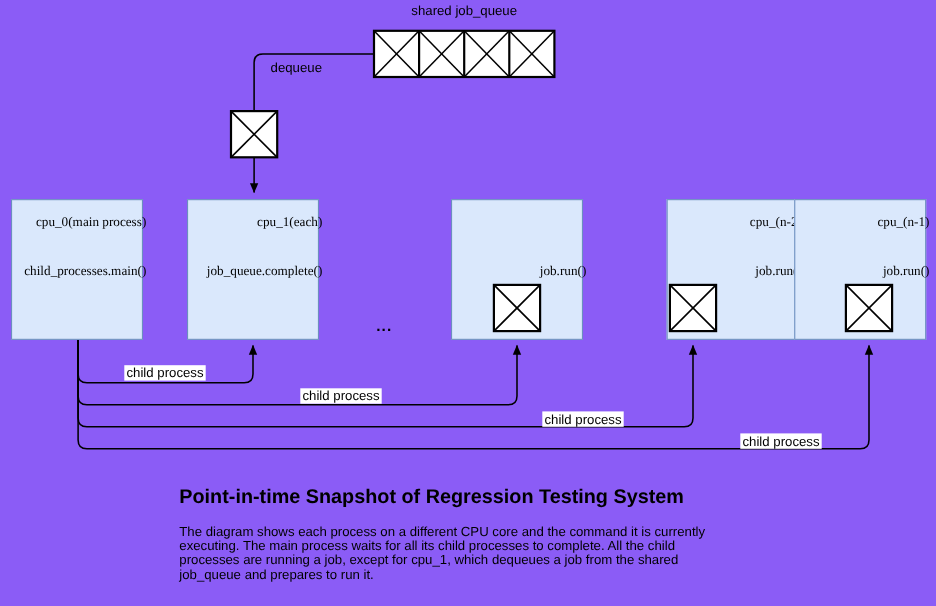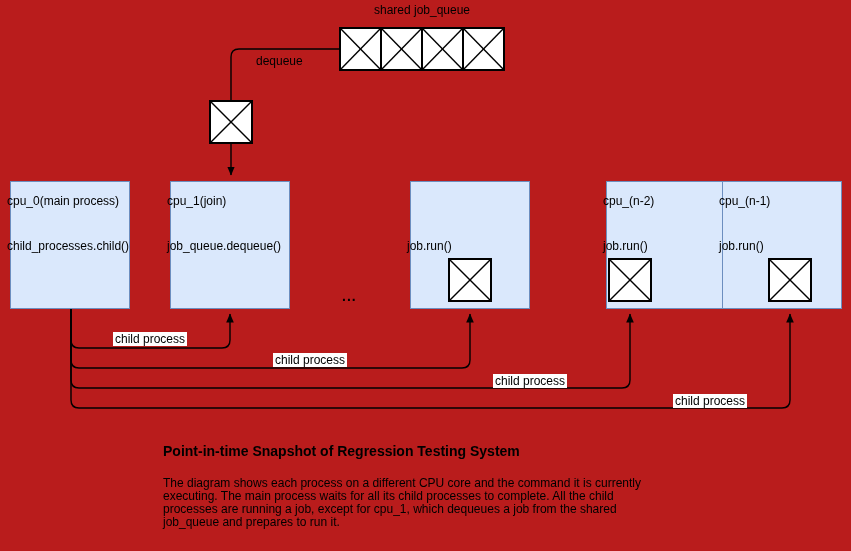--- a/index.html
+++ b/index.html
@@ -1,46 +1,46 @@
 <!DOCTYPE html>
 <html><head>
 <meta charset="utf-8">
 <style>
   html,body{margin:0;padding:0;background:#fff;}
   .canvas{
-    position:relative;width:851px;height:551px;background:#b91c1c;overflow:hidden;
+    position:relative;width:851px;height:551px;background:#8b5cf6;overflow:hidden;
     font-family:"Liberation Sans", sans-serif;color:#000;
   }
   svg.overlay{position:absolute;left:0;top:0;z-index:3;pointer-events:none;}
   .label{position:absolute;font-size:12px;line-height:14px;white-space:nowrap;z-index:2;}
   .queue-label{left:340px;top:3px;width:164px;text-align:center;}
-  .dequeue-label{left:256px;top:54px;text-align:center;}
+  .dequeue-label{left:246px;top:54px;text-align:center;}
   .ellipsis{left:342px;top:289px;font-size:14px;font-weight:bold;letter-spacing:1px;}
   .child-label{background:#fff;padding:0 2px;z-index:4;text-align:right;}
   .child-label-1{left:113px;top:332px;}
   .child-label-2{left:273px;top:353px;}
   .child-label-3{left:493px;top:374px;}
   .child-label-4{left:673px;top:394px;}
   .cpu{
     position:absolute;top:181px;width:120px;height:128px;box-sizing:border-box;
     background:#dae8fc;border:1px solid #6c8ebf;z-index:1;
   }
   .cpu-0{left:10px;}
   .cpu-1{left:170px;}
   .cpu-2{left:410px;}
   .cpu-3{left:570px;margin-left:36px;}
   .cpu-4{left:722px;}
   .cpu-title,.cpu-cmd{
-    position:absolute;left:-4px;right:-4px;text-align:left;
-    font-size:12px;line-height:15px;white-space:nowrap;
+    position:absolute;left:-4px;right:-4px;text-align:right;
+    font-size:12px;line-height:15px;white-space:nowrap;font-family:Liberation Serif, serif;
   }
   .cpu-title{top:12px;}
   .cpu-cmd{top:57px;}
   .caption-title{
-    position:absolute;left:163px;top:443px;font-size:14px;font-weight:bold;
+    position:absolute;left:163px;top:443px;font-size:18px;font-weight:bold;
     line-height:16px;white-space:nowrap;
   }
   .caption-body{
     position:absolute;left:163px;top:477px;width:540px;font-size:12px;
     line-height:13px;white-space:pre-line;
   }
 </style>
 </head>
 <body>
 
@@ -108,25 +108,25 @@
       </g>
     </g>
   </svg>
 
   <div class="label queue-label">shared job_queue</div>
   <div class="label dequeue-label">dequeue</div>
   <div class="label ellipsis">...</div>
 
   <div class="cpu cpu-0">
     <div class="cpu-title">cpu_0(main process)</div>
-    <div class="cpu-cmd">child_processes.child()</div>
+    <div class="cpu-cmd">child_processes.main()</div>
   </div>
   <div class="cpu cpu-1">
-    <div class="cpu-title">cpu_1(join)</div>
-    <div class="cpu-cmd">job_queue.dequeue()</div>
+    <div class="cpu-title">cpu_1(each)</div>
+    <div class="cpu-cmd">job_queue.complete()</div>
   </div>
   <div class="cpu cpu-2">
     <div class="cpu-cmd">job.run()</div>
   </div>
   <div class="cpu cpu-3">
     <div class="cpu-title">cpu_(n-2)</div>
     <div class="cpu-cmd">job.run()</div>
   </div>
   <div class="cpu cpu-4">
     <div class="cpu-title">cpu_(n-1)</div>

